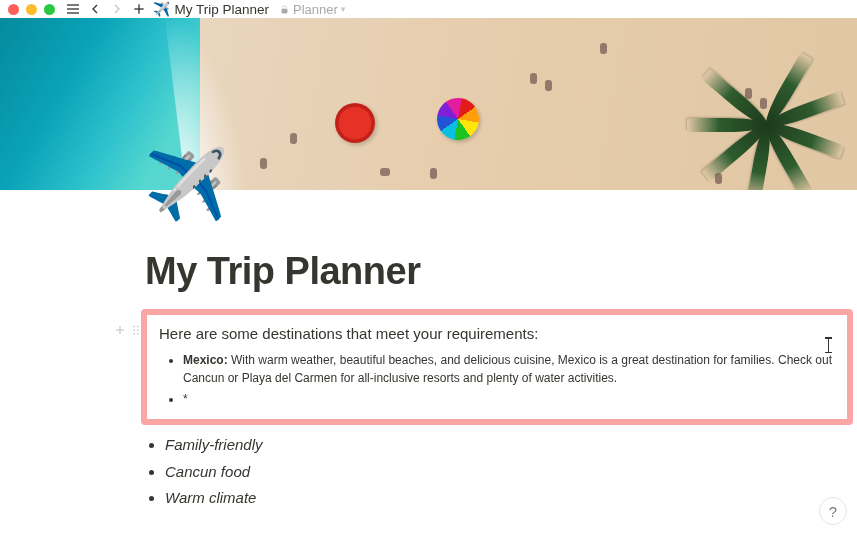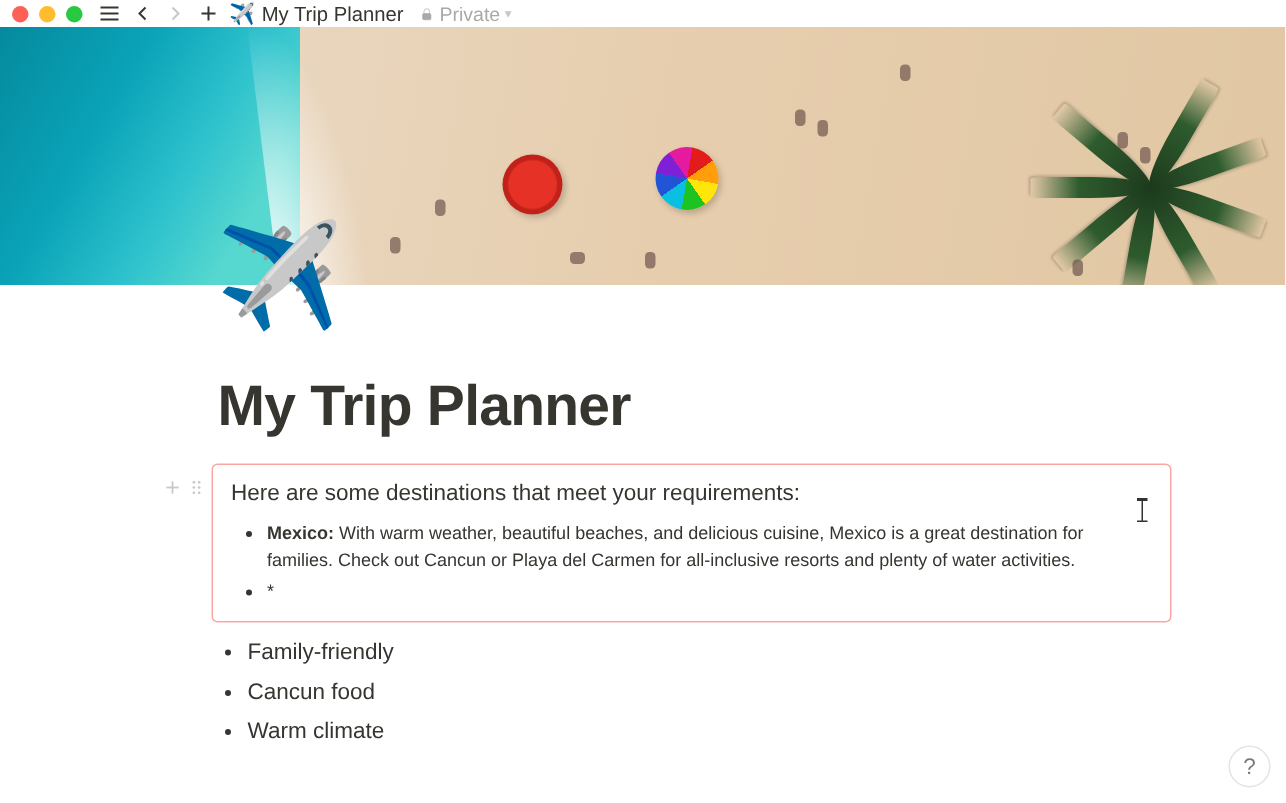--- a/index.html
+++ b/index.html
@@ -87,24 +87,24 @@
       padding: 60px 0 0 145px;
       width: 760px;
     }
     .page-title {
       font-size: 38px;
       font-weight: 700;
       letter-spacing: -0.5px;
       margin-bottom: 16px;
     }
     .ai-block {
-      border: 1px solid #fca5a5;
+      border: 6px solid #fca5a5;
       border-radius: 4px;
       padding: 8px 14px 10px 12px;
-      width: 640px;
+      width: 712px;
       position: relative;
       margin-left: -4px;
     }
     .block-handle {
       position: absolute;
       left: -34px;
       top: 8px;
       display: flex;
       gap: 2px;
       color: #c7c7c5;
@@ -113,21 +113,21 @@
     .intro { font-size: 15px; margin-bottom: 4px; line-height: 1.5; }
     ul.bullets { list-style: disc; padding-left: 24px; }
     ul.bullets li { font-size: 12px; line-height: 1.55; padding: 1px 0; }
     .b-strong { font-weight: 600; }
     .cursor-caret { position:absolute; right:18px; top:22px; width:1px; height:16px; }
     .cursor-caret::before,.cursor-caret::after{content:"";position:absolute;left:-3px;width:7px;height:1.5px;background:#333;}
     .cursor-caret::before{top:0;}
     .cursor-caret::after{bottom:0;}
     .cursor-caret-stem{position:absolute;left:0;top:0;width:1px;height:16px;background:#333;}
     .req-list { list-style: disc; padding-left: 24px; margin-top: 7px; margin-left: -4px;}
-    .req-list li { font-size: 15px; line-height: 1.75; }
+    .req-list li { font-size: 15px; line-height: 1.75; font-style: italic; }
     .help-btn {
       position: absolute;
       right: 10px;
       bottom: 10px;
       width: 28px;
       height: 28px;
       border-radius: 50%;
       border: 1px solid #e4e4e2;
       display: flex;
       align-items: center;
@@ -173,21 +173,21 @@
     </div>
     <div class="breadcrumb">
       <span class="breadcrumb-emoji">✈️</span>
       <span class="breadcrumb-title">My Trip Planner</span>
     </div>
     <div class="visibility">
       <svg viewBox="0 0 24 24">
           <rect x="6" y="11" width="12" height="9" rx="2"></rect>
           <path d="M8 11 V8 a4 4 0 0 1 8 0 v3" fill="none"></path>
         </svg>
-      <span>Private</span>
+      <span>Planner</span>
       <span class="chev-down">▾</span>
     </div>
   </div>
   <div class="toolbar-right">
     <span class="share-label">Share</span>
     <div class="icon-btn">
       <svg viewBox="0 0 24 24">
           <path d="M21 11.5a8.38 8.38 0 0 1-8.5 8.5 8.5 8.5 0 0 1-3.5-.74L3 21l1.74-6A8.5 8.5 0 1 1 21 11.5z"></path>
         </svg>
     </div>

